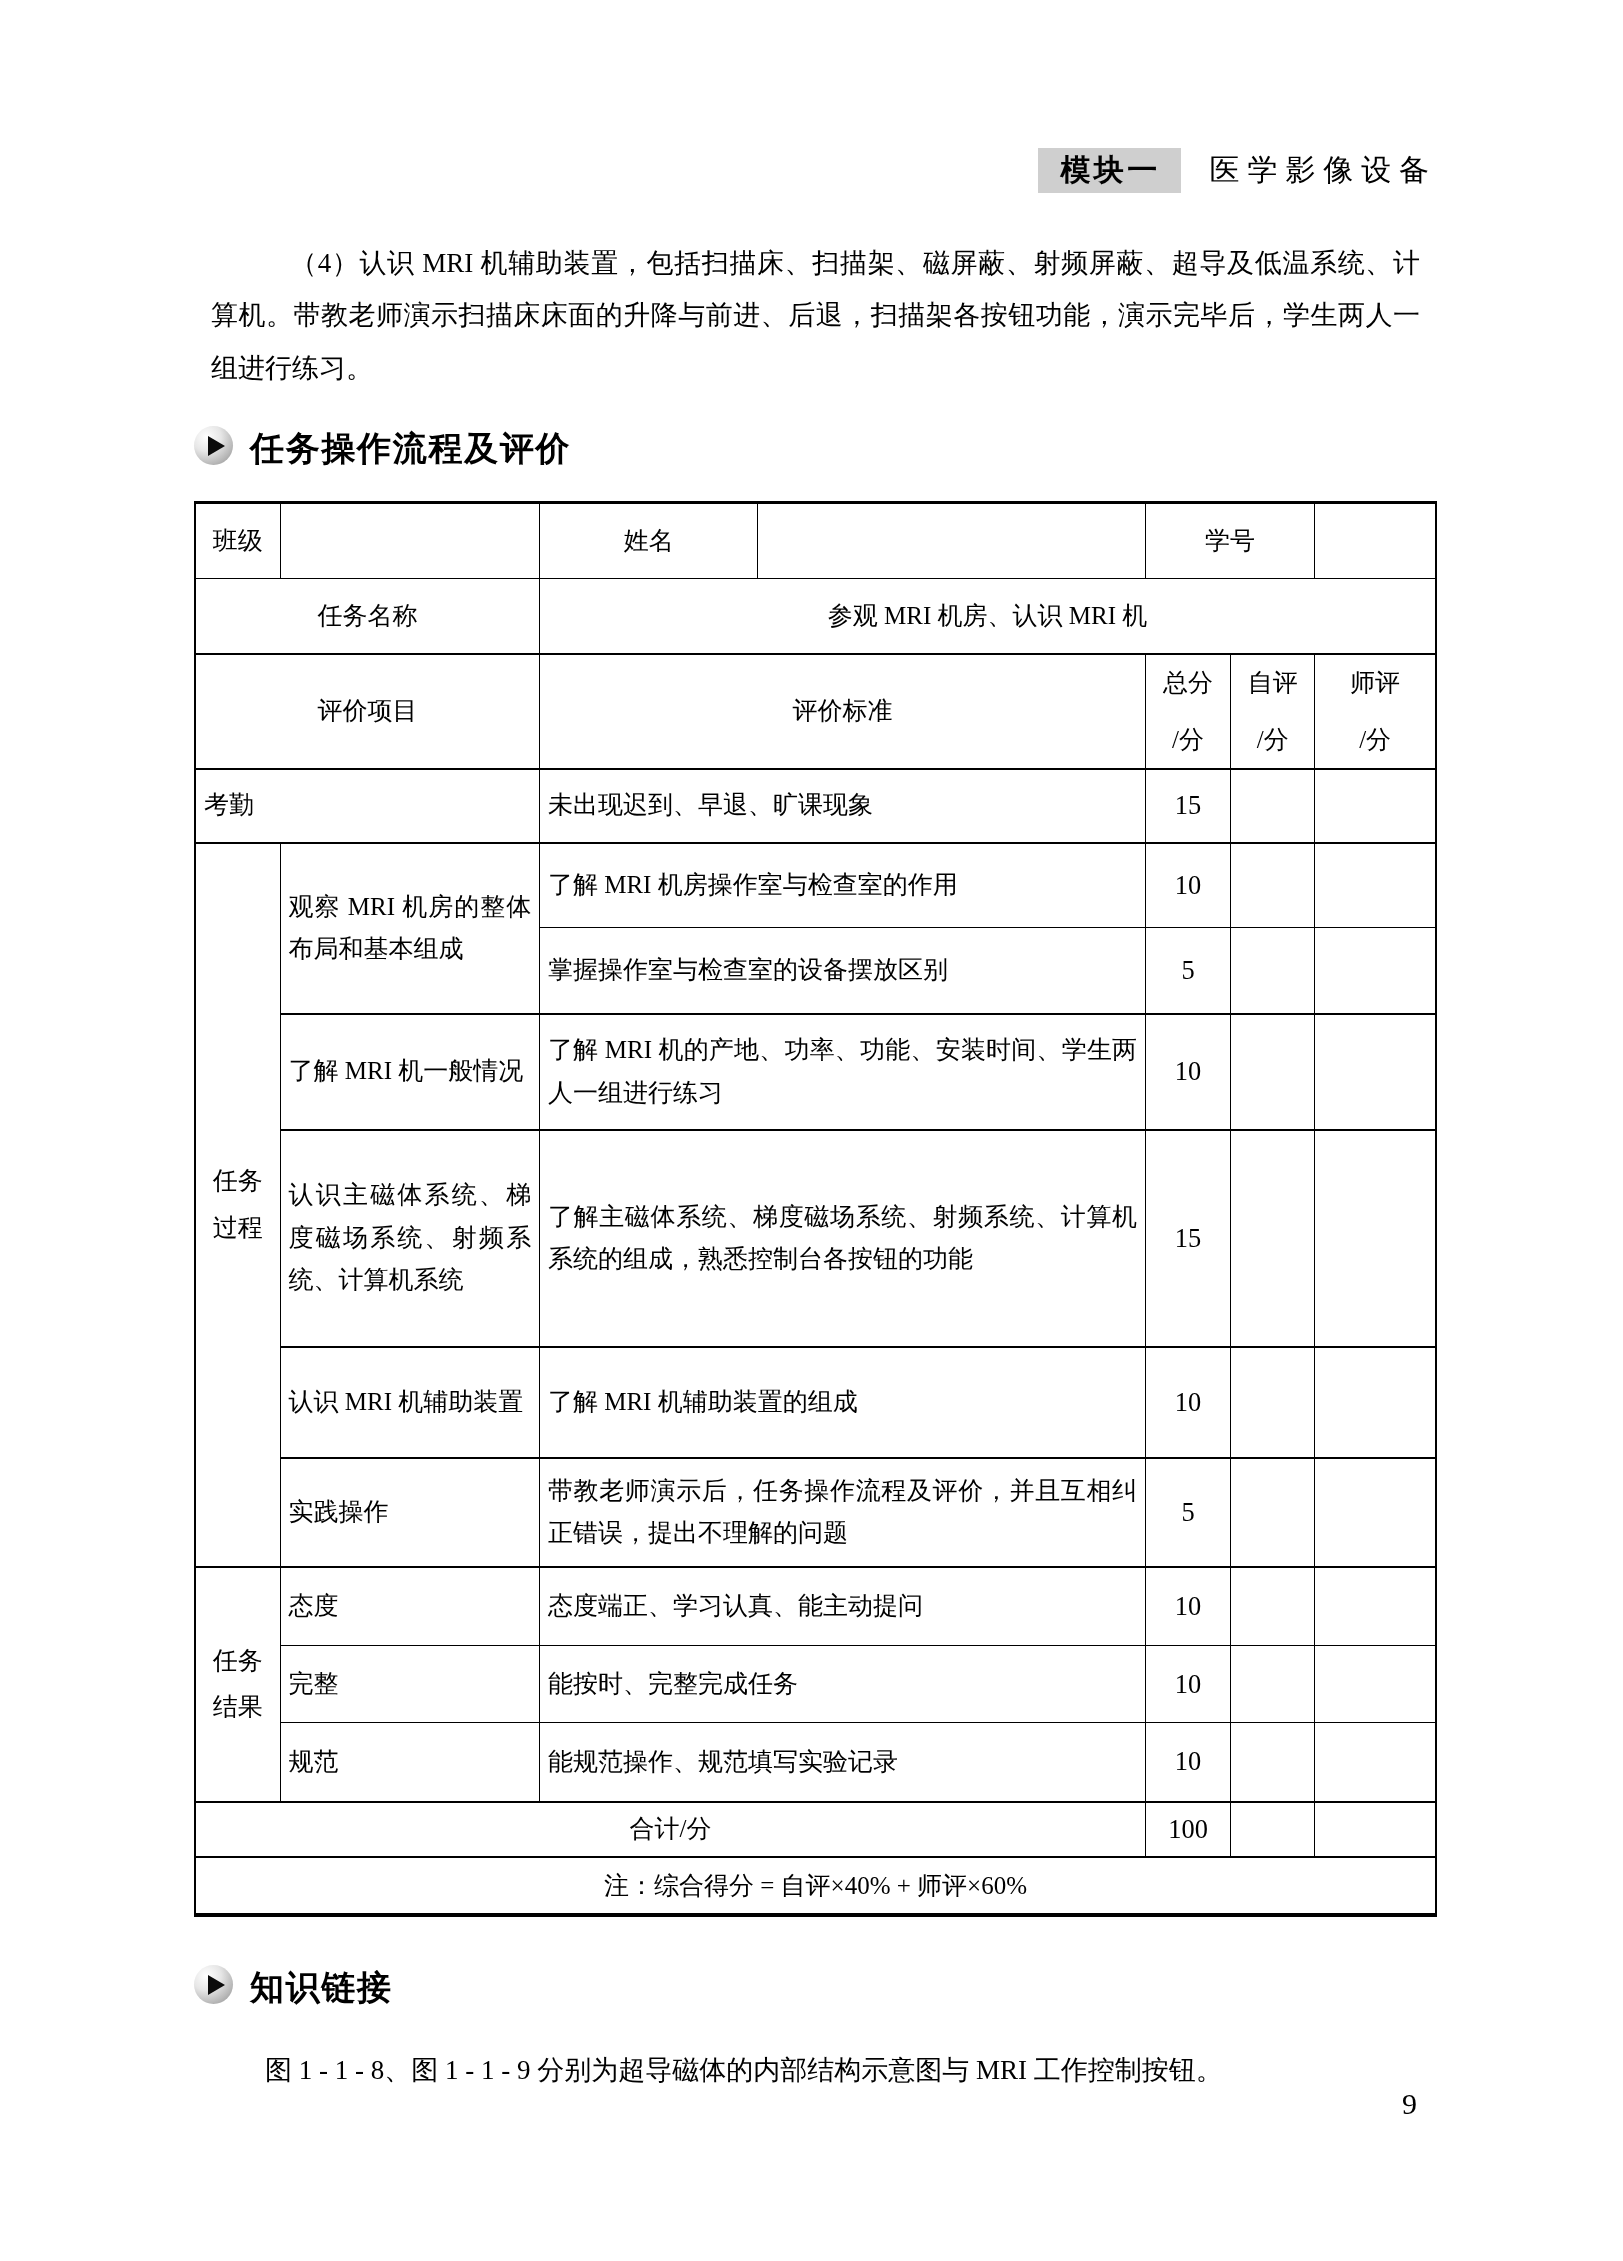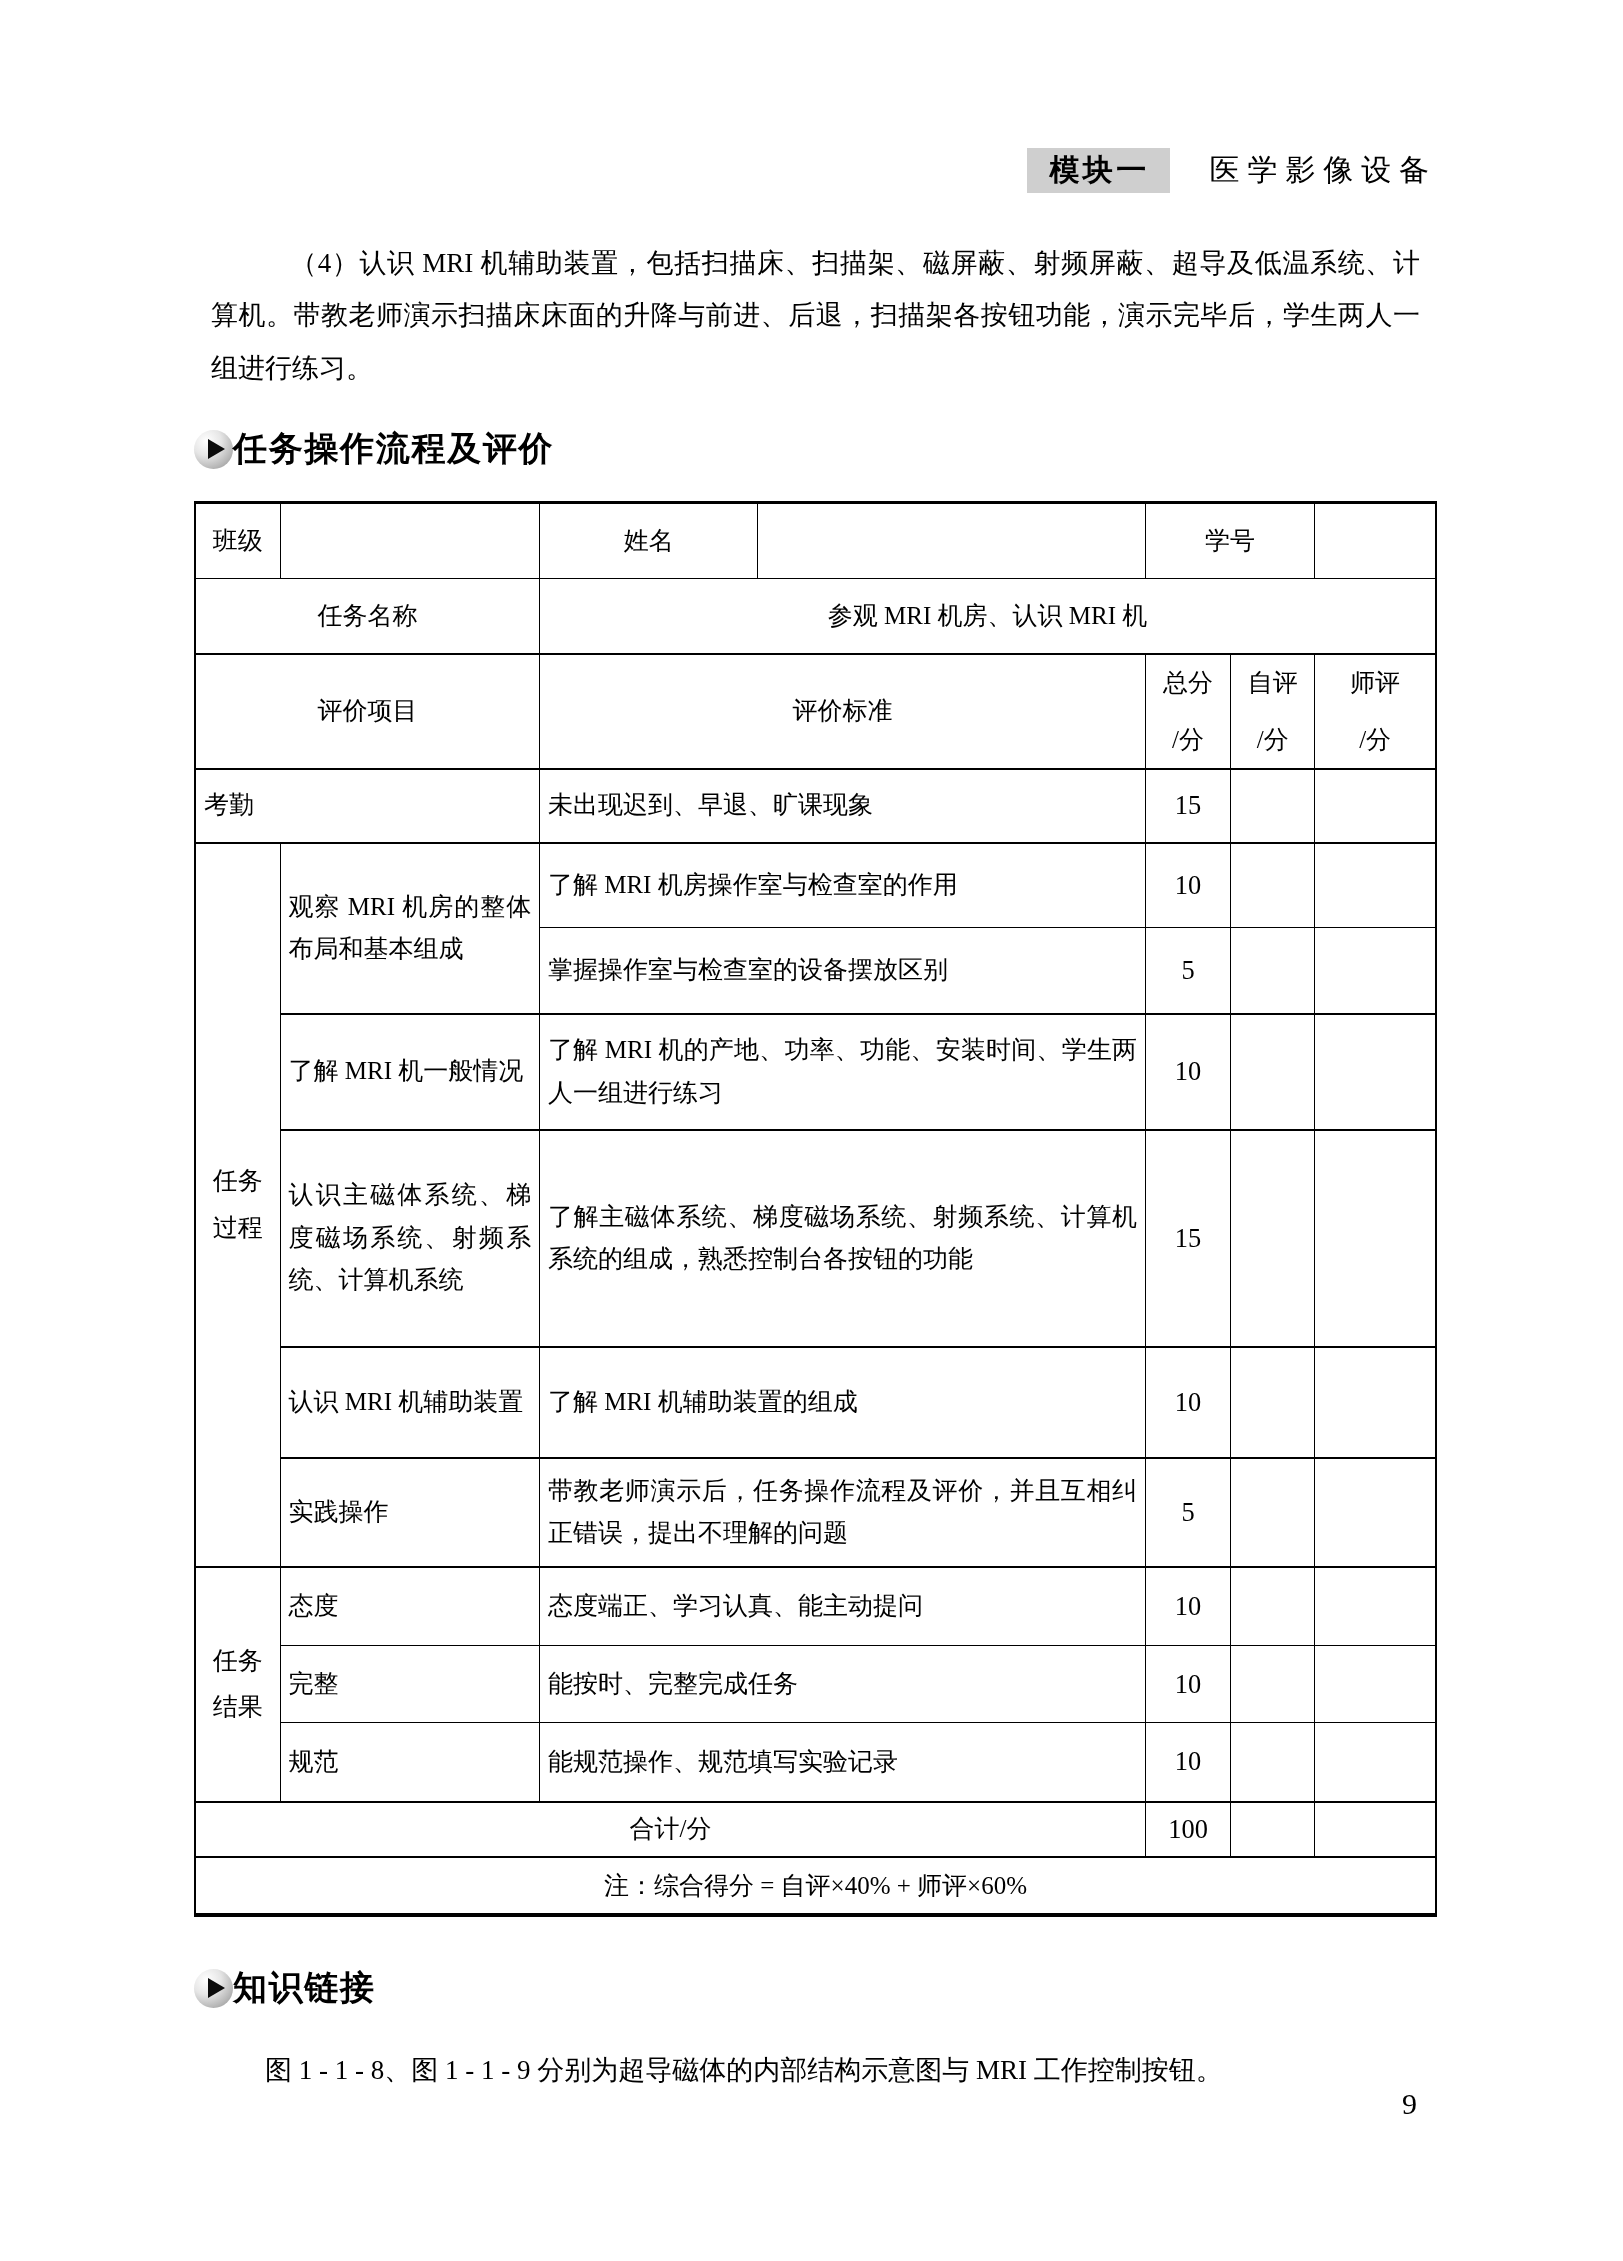--- a/index.html
+++ b/index.html
@@ -12,21 +12,21 @@
     font-family:"Liberation Serif","DejaVu Serif",serif;
     color:#000;
     overflow:hidden;
   }
   
   .page-header{
     margin-top:148px;
     display:flex;
     justify-content:flex-end;
     align-items:center;
-    gap:40px;
+    gap:29px;
   }
   .module-badge{
     display:inline-block;
     background:#cfcfcf;
     font-family:"DejaVu Sans","Liberation Sans",sans-serif;
     font-weight:bold;
     font-size:30px;
     letter-spacing:3.4px;
     padding:6.7px 20px 7.9px 22.5px;
     line-height:1;
@@ -41,21 +41,21 @@
     font-size:27px;
     line-height:1.95;
     text-align:justify;
     margin:17px;
   }
   .intro{margin-top:44px;text-indent:79px;}
   .closing{margin-top:33px;text-indent:54px;}
   
   .section-heading{
     display:flex;
-    align-items:center;
+    gap:17px;
     margin-top:31.5px;
   }
   .section-heading.second{margin-top:48px;}
   .play-icon{
     width:39px;height:39px;
     border-radius:50%;
     background:radial-gradient(circle at 32% 28%, #ffffff 0%, #e6e6e6 38%, #b9b9b9 70%, #8a8a8a 100%);
     display:inline-flex;
     align-items:center;
     justify-content:center;

